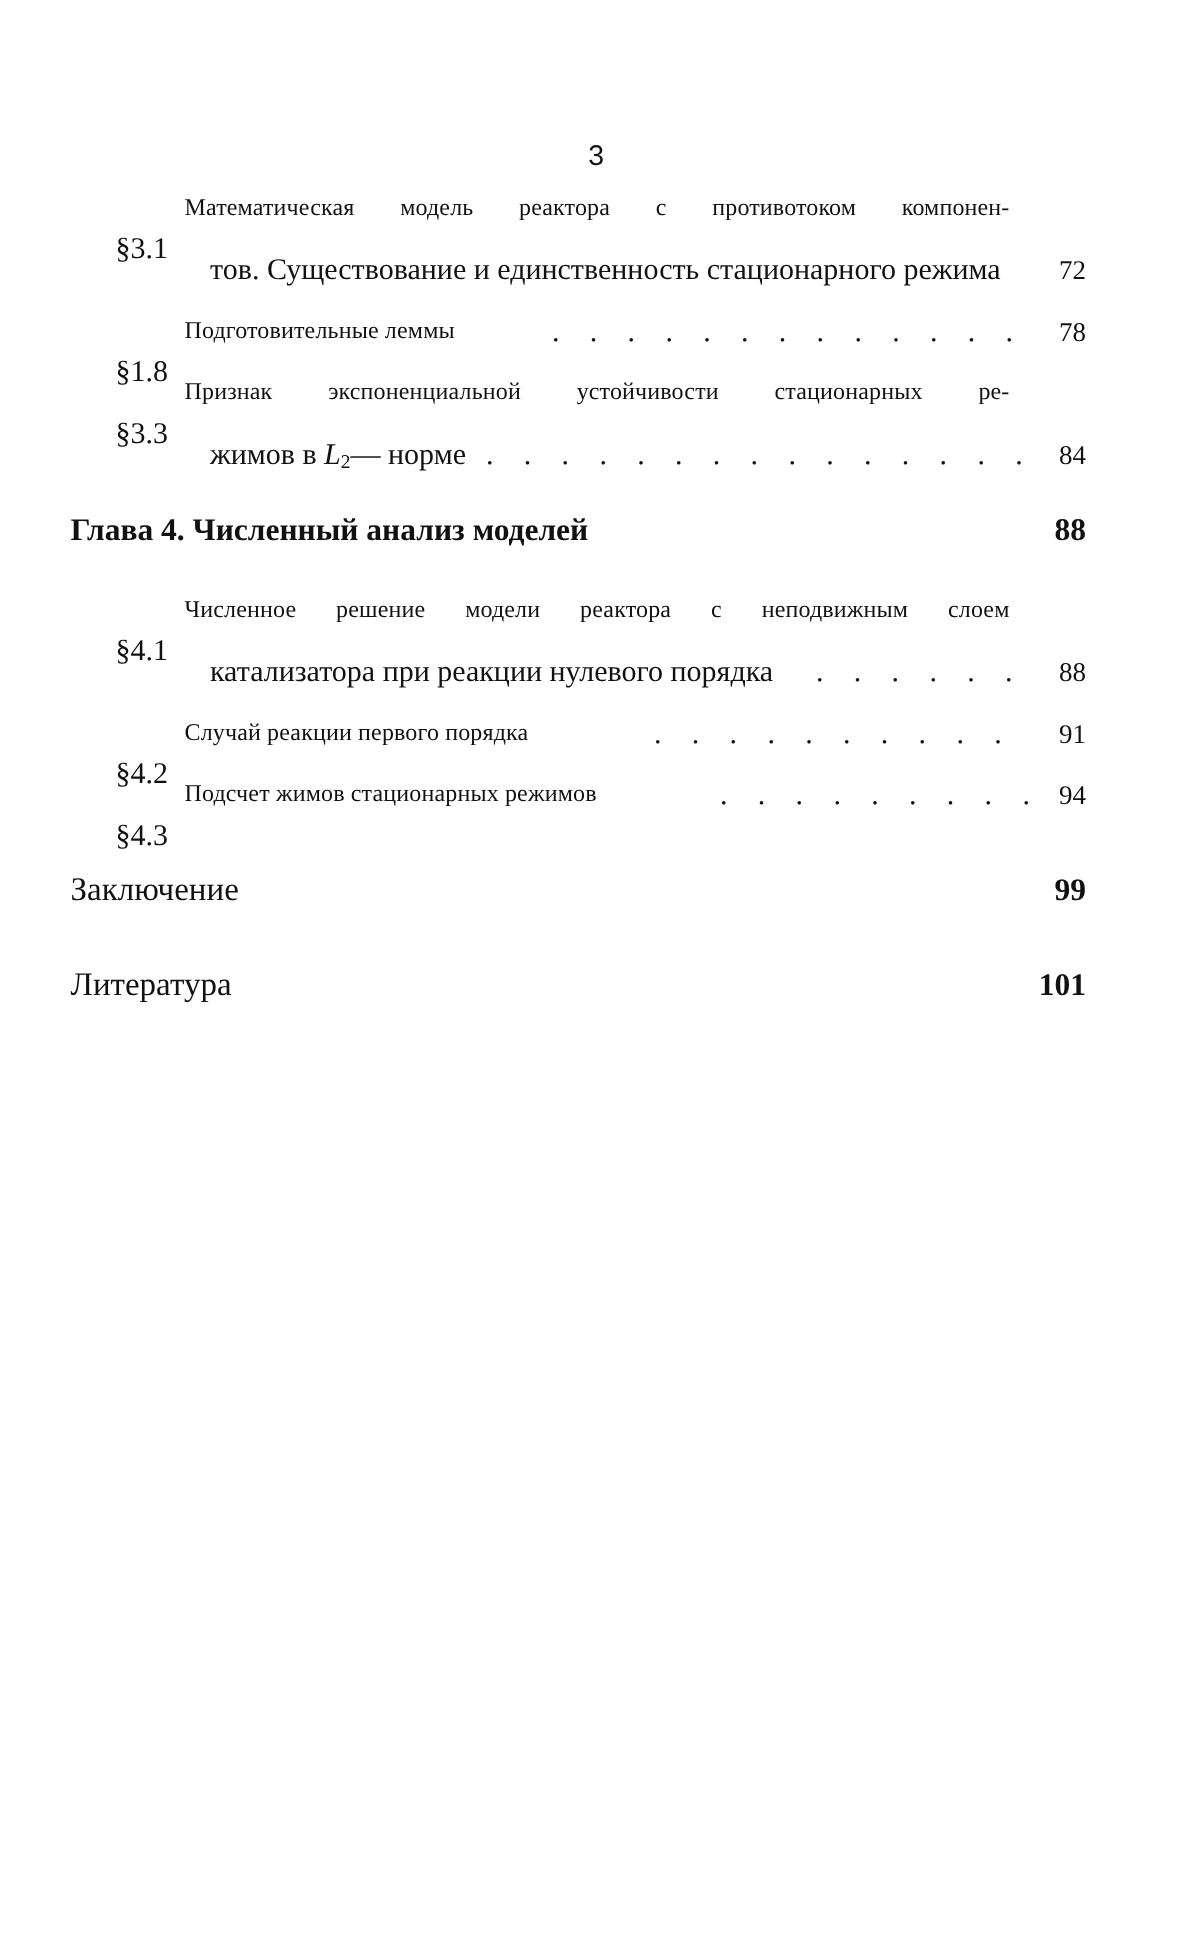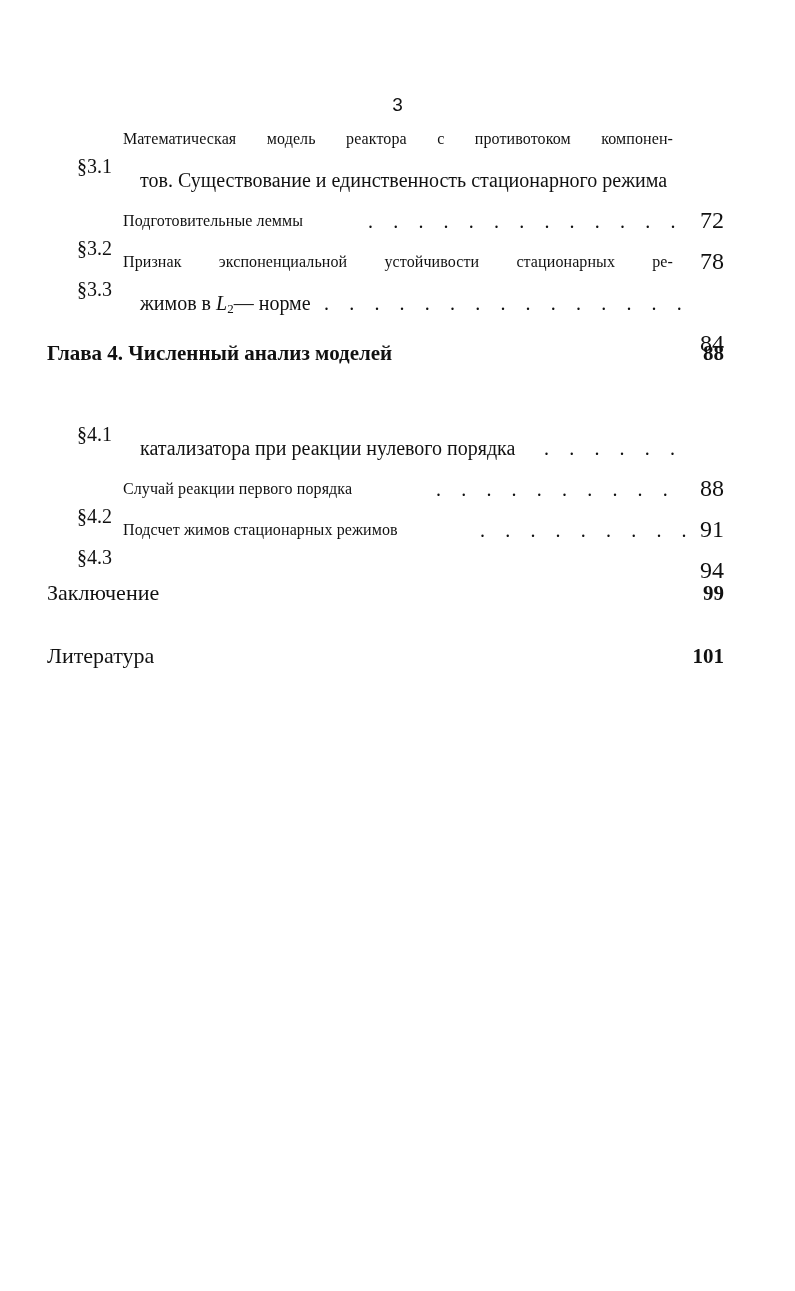--- a/index.html
+++ b/index.html
@@ -62,23 +62,22 @@
       position: absolute;
       font-family: "Liberation Serif", serif;
       font-size: 20px;
       letter-spacing: 7.6px;
       overflow: hidden;
     }
     .page-ref {
       position: absolute;
       right: 71px;
       font-family: "Liberation Serif", serif;
-      font-size: 24px;
+      font-size: 18px;
       text-align: right;
-      margin-top: 40px;
     }
     .chapter-text {
       position: absolute;
       left: 47px;
       font-family: "Liberation Serif", serif;
       font-weight: bold;
       font-size: 21px;
     }
     .chapter-ref {
       position: absolute;
@@ -103,21 +102,21 @@
 <div class="line" style="top:124px;">
   <span class="sec-num">§3.1</span>
   <span class="sec-text justify-full">Математическая модель реактора с противотоком компонен-</span>
 </div>
 <div class="line" style="top:165px;">
   <span class="cont-text" style="left:140px;">тов. Существование и единственность стационарного режима</span>
   <span class="page-ref">72</span>
 </div>
 
 <div class="line" style="top:206px;">
-  <span class="sec-num">§3.2</span>
+  <span class="sec-num">§1.8</span>
   <span class="sec-text">Подготовительные леммы</span>
   <span class="dots" style="left:368px; width:320px;">. . . . . . . . . . . . . . . . . . . .</span>
   <span class="page-ref">78</span>
 </div>
 
 <div class="line" style="top:247px;">
   <span class="sec-num">§3.3</span>
   <span class="sec-text justify-full">Признак экспоненциальной устойчивости стационарных ре-</span>
 </div>
 <div class="line" style="top:288px;">
@@ -126,20 +125,21 @@
   <span class="page-ref">84</span>
 </div>
 
 <div class="line" style="top:338px;">
   <span class="chapter-text">Глава 4. Численный анализ моделей</span>
   <span class="chapter-ref">88</span>
 </div>
 
 <div class="line" style="top:392px;">
   <span class="sec-num">§4.1</span>
+  <span class="sec-text justify-full">Численное решение модели реактора с неподвижным слоем</span>
 </div>
 <div class="line" style="top:433px;">
   <span class="cont-text" style="left:140px;">катализатора при реакции нулевого порядка</span>
   <span class="dots" style="left:544px; width:144px;">. . . . . . . . .</span>
   <span class="page-ref">88</span>
 </div>
 
 <div class="line" style="top:474px;">
   <span class="sec-num">§4.2</span>
   <span class="sec-text">Случай реакции первого порядка</span>

